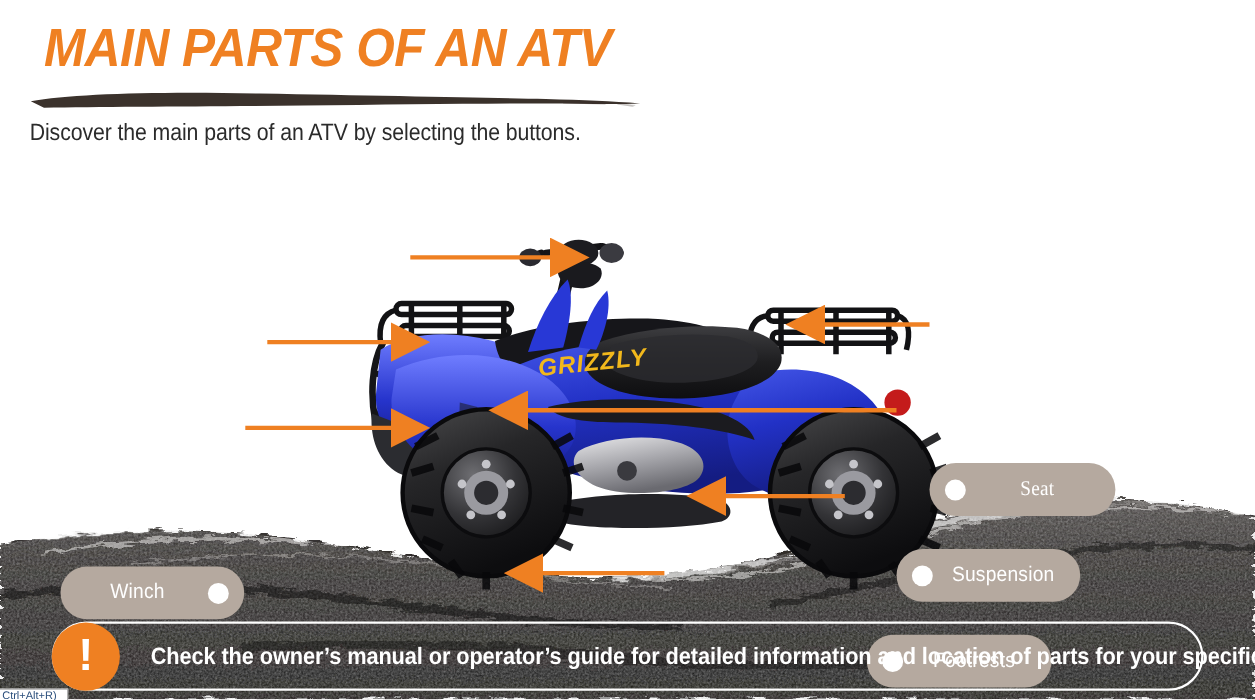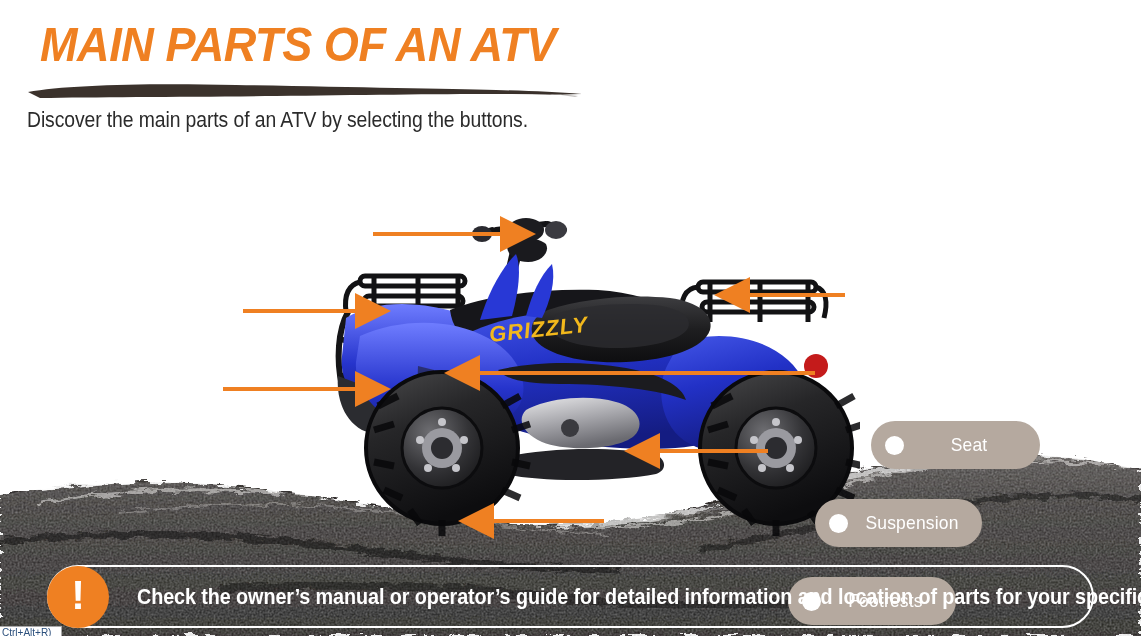--- a/index.html
+++ b/index.html
@@ -100,21 +100,21 @@
   .part-btn.dot-right .dot { order: 2; margin-left: 8px; }
   .part-btn.dot-right .lbl { order: 1; }
   .part-btn.dot-left .dot  { order: 1; margin-right: 8px; }
   .part-btn.dot-left .lbl  { order: 2; }
 
   
   #btn-handlebars { left: 208px; top: 210px; width: 165px; }
   #btn-lights     { left:  75px; top: 287px; width: 167px; }
   #btn-winch      { left:  55px; top: 365px; width: 167px; }
   
-  #btn-seat       { left: 871px; top: 271px; width: 169px; }
+  #btn-seat       { left: 845px; top: 271px; width: 169px; font-family: Liberation Serif, serif; }
   #btn-suspension { left: 815px; top: 349px; width: 167px; }
   #btn-footrests  { left: 768px; top: 427px; width: 168px; margin-left: 20px; }
 
   
   #notice {
     position: absolute;
     left: 47px;
     top: 565px;
     width: 1047px;
     height: 63px;
@@ -435,20 +435,24 @@
         <line x1="845" y1="145" x2="722" y2="145"></line>
 
         <line x1="815" y1="223" x2="452" y2="223"></line>
 
         <line x1="768" y1="301" x2="632" y2="301"></line>
 
         <line x1="604" y1="371" x2="466" y2="371"></line>
       </g>
     </svg>
 
+    <div class="part-btn dot-right" id="btn-winch">
+      <span class="lbl">Winch</span>
+      <span class="dot"></span>
+    </div>
     <div class="part-btn dot-left" id="btn-seat">
       <span class="dot"></span>
       <span class="lbl">Seat</span>
     </div>
     <div class="part-btn dot-left" id="btn-suspension">
       <span class="dot"></span>
       <span class="lbl">Suspension</span>
     </div>
     <div class="part-btn dot-left" id="btn-footrests">
       <span class="dot"></span>

